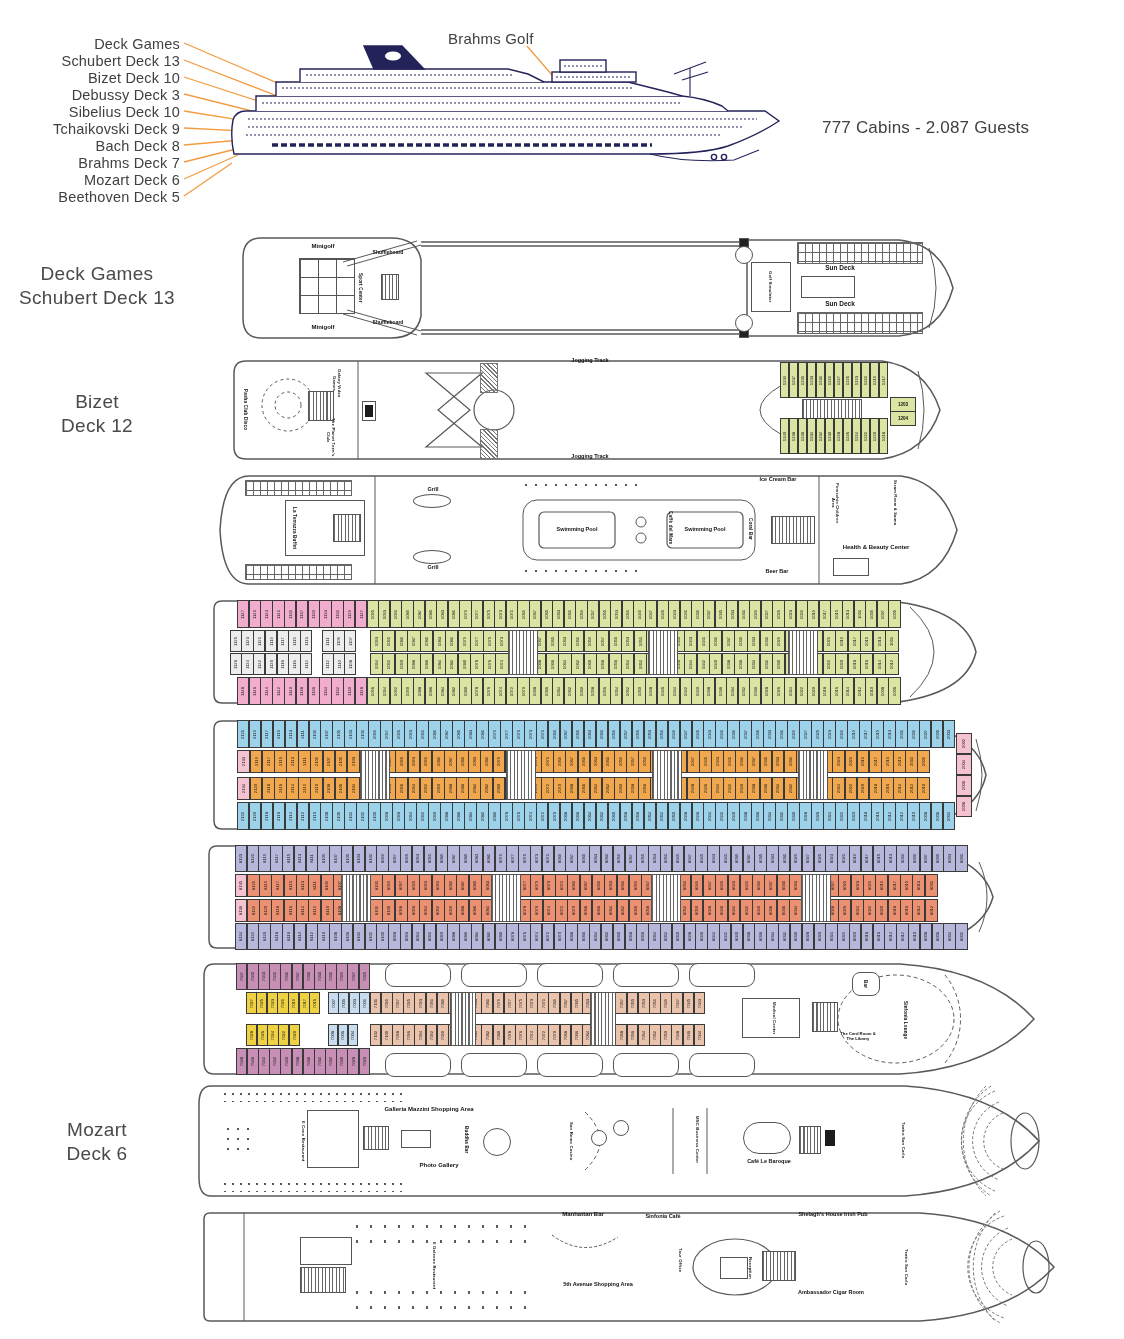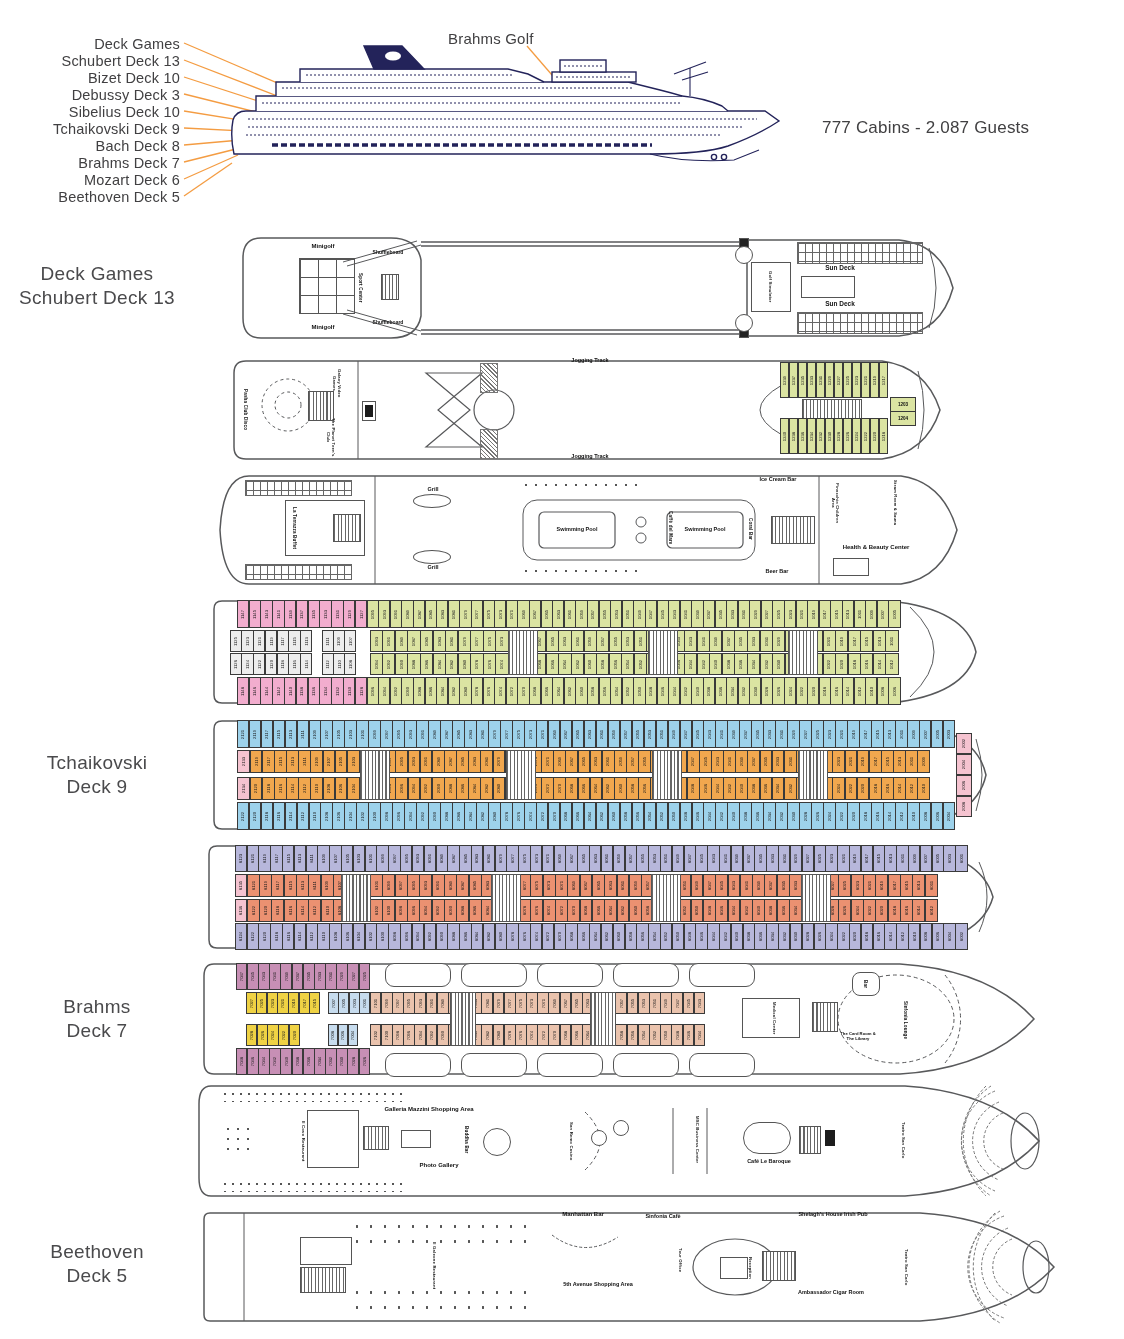--- a/index.html
+++ b/index.html
@@ -94,23 +94,22 @@
       <ellipse cx="181" cy="16" rx="8" ry="4.5" fill="#fff" stroke="none"></ellipse>
       <line x1="478" y1="28" x2="478" y2="56" stroke-width="1.1"></line>
       <line x1="462" y1="34" x2="494" y2="22" stroke-width="1.1"></line>
       <line x1="470" y1="40" x2="496" y2="32" stroke-width="1.1"></line>
       <circle cx="502" cy="117" r="2.6"></circle>
         <circle cx="512" cy="117" r="2.6"></circle>
     </g>
   </svg>
 
   <div class="deckname" style="top:262px"><span>Deck Games</span><br><span>Schubert Deck 13</span></div>
-  <div class="deckname" style="top:751px"><span>Tchaikovski</span><br><span>Deck 9</span></div>
-  <div class="deckname" style="top:995px"><span>Brahms</span><br><span>Deck 7</span></div>
-  <div class="deckname" style="top:1240px"><span>Beethoven</span><br><span>Deck 5</span></div>
+  <div class="deckname" style="top:390px"><span>Bizet</span><br><span>Deck 12</span></div>
+  <div class="deckname" style="top:1118px"><span>Mozart</span><br><span>Deck 6</span></div>
 
   <div class="plan" style="left:235px;top:232px;width:725px;height:112px">
     <svg style="left:0;top:0" width="725" height="112" viewBox="0 0 725 112">
       <g stroke="#58595B" stroke-width="1.5" fill="none">
         <path d="M26,6 H156 Q182,6 186,28 V84 Q182,106 156,106 H26 Q8,106 8,86 V26 Q8,6 26,6 Z" fill="#fff"></path>
         <line x1="186" y1="10" x2="512" y2="10"></line>
           <line x1="186" y1="14" x2="512" y2="14"></line>
         <line x1="186" y1="98" x2="512" y2="98"></line>
           <line x1="186" y1="102" x2="512" y2="102"></line>
         <path d="M512,8 H664 Q706,12 718,56 Q706,100 664,104 H512 Z" fill="#fff"></path>

